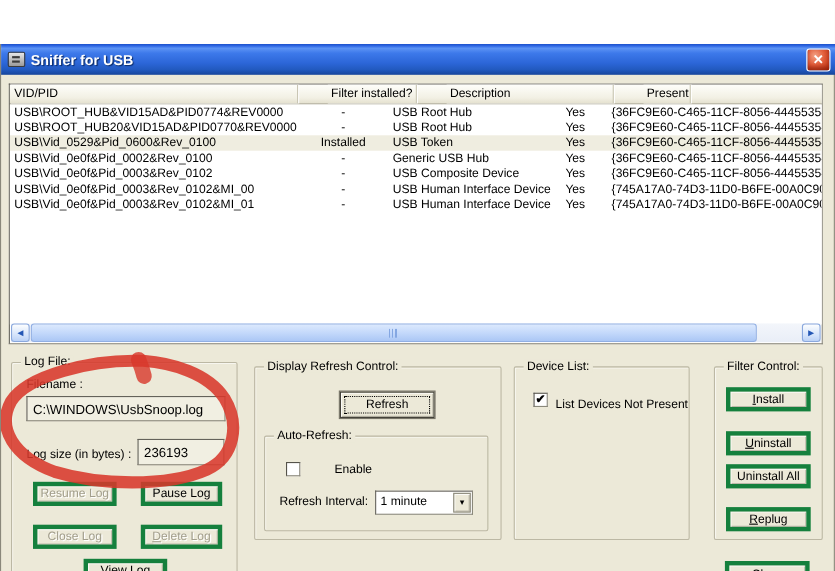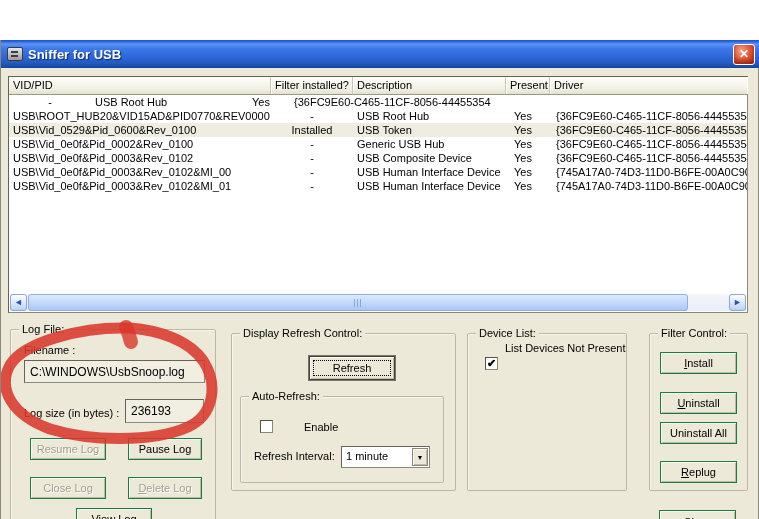--- a/index.html
+++ b/index.html
@@ -21,21 +21,21 @@
   .close-btn { position:absolute; right:5px; top:4px; width:22px; height:21px; border-radius:3px;
     border:1px solid #fff; background:radial-gradient(circle at 35% 30%, #f3a084, #e25d3a 45%, #bf3316 90%);
     color:#fff; font-size:12px; font-weight:bold; text-align:center; line-height:19px; cursor:pointer;
     box-shadow:inset 0 -3px 4px rgba(120,20,0,.55); }
 
   
   .listview { position:absolute; left:7px; top:36px; width:740px; height:237px;
     background:#fff; border:1px solid #8a887b; border-top-color:#64625a; border-left-color:#64625a; }
   .lv-header { display:flex; height:18px;
     background:linear-gradient(180deg,#fefefa,#f2f0e4 70%,#e4e1cf);
-    border-bottom:1px solid #9d9a84; }
+    border-bottom:1px solid #9d9a84;gap:26px; }
   .hcell { padding:2px 0 0 4px; border-right:1px solid #c9c6b4; box-shadow:1px 0 0 #fff;
     white-space:nowrap; overflow:hidden; cursor:pointer; }
   .rows { position:absolute; left:0; top:18px; right:0; bottom:17px; overflow:hidden; background:#fff; }
   .row { display:flex; height:14px; line-height:14px; white-space:nowrap; cursor:default; }
   .row.hl { background:#efede0; }
   .cell { overflow:hidden; white-space:nowrap; }
   .c1 { width:262px; padding-left:4px; }
   .c2 { width:82px; text-align:center; }
   .c3 { width:153px; padding-left:4px; }
   .c4 { width:44px; padding-left:8px; }
@@ -53,21 +53,21 @@
     background:linear-gradient(180deg,#dcE9fd,#c4d9fb 50%,#abc7f5); border:1px solid #91afe4; cursor:pointer; }
   .sb-grip { position:absolute; left:50%; top:4px; transform:translateX(-50%);
     width:9px; height:8px;
     background:repeating-linear-gradient(90deg,#84a7e2 0 1px,transparent 1px 3px); }
 
   
   .group { position:absolute; border:1px solid #bcb8a4; border-radius:2px;
     box-shadow:inset 1px 1px 0 rgba(255,255,255,.6); }
   .group-label { position:absolute; top:-7px; left:8px; background:#ece9d8; padding:0 3px; white-space:nowrap; }
 
-  .btn { position:absolute; background:#ece9d8; border:1px solid #15803d;
+  .btn { position:absolute; background:#ece9d8; border:4px solid #15803d;
     box-shadow:inset 1px 1px 0 #fbfaf6, inset -1px -1px 0 #bdbaaa;
     font-family:"Liberation Sans", sans-serif; font-size:11px; color:#000;
     text-align:center; cursor:pointer; }
   .btn.disabled { color:#a29e8c; text-shadow:1px 1px 0 #fff; cursor:default; }
   .btn.default { border:1px solid #44423a; box-shadow:inset 1px 1px 0 #fbfaf6, inset -1px -1px 0 #bdbaaa, 0 0 0 1px #777467; }
   .btn.default::after { content:""; position:absolute; inset:3px; border:1px dotted #000; }
 
   .field { position:absolute; background:#f1efe2; border:1px solid #8a887b;
     border-top-color:#64625a; border-left-color:#64625a;
     padding:4px 0 0 5px; font-size:12px; white-space:nowrap; overflow:hidden; }
@@ -106,24 +106,24 @@
     <div class="title-text">Sniffer for USB</div>
     <div class="close-btn">✕</div>
   </div>
 
   <div class="listview">
     <div class="lv-header">
       <div class="hcell h1">VID/PID</div>
       <div class="hcell h2">Filter installed?</div>
       <div class="hcell h3">Description</div>
       <div class="hcell h4">Present</div>
-      <div class="hcell h5">Driver</div>
     </div>
     <div class="rows">
         <div class="row">
+    <div class="cell c1">USB\ROOT_HUB&amp;VID15AD&amp;PID0774&amp;REV0000</div>
     <div class="cell c2">-</div>
     <div class="cell c3">USB Root Hub</div>
     <div class="cell c4">Yes</div>
     <div class="cell c5">{36FC9E60-C465-11CF-8056-44455354</div>
   </div>
         <div class="row">
     <div class="cell c1">USB\ROOT_HUB20&amp;VID15AD&amp;PID0770&amp;REV0000</div>
     <div class="cell c2">-</div>
     <div class="cell c3">USB Root Hub</div>
     <div class="cell c4">Yes</div>
@@ -199,21 +199,21 @@
       <div class="combo" style="left:100px; top:49px; width:89px; height:22px;">
         <div class="combo-text">1 minute</div>
         <div class="combo-btn">▼</div>
       </div>
     </div>
   </div>
 
   <div class="group" style="left:466px; top:293px; width:160px; height:158px;">
     <div class="group-label">Device List:</div>
     <div class="checkbox" style="left:17px; top:23px;">✔</div>
-    <div class="chk-label" style="left:37px; top:8px;">List Devices Not Present</div>
+    <div class="chk-label" style="left:37px; top:28px;">List Devices Not Present</div>
   </div>
 
   <div class="group" style="left:648px; top:293px; width:99px; height:158px;">
     <div class="group-label">Filter Control:</div>
     <button class="btn" style="left:10px; top:18px; width:77px; height:22px;"><u>I</u>nstall</button>
     <button class="btn" style="left:10px; top:58px; width:77px; height:22px;"><u>U</u>ninstall</button>
     <button class="btn" style="left:10px; top:88px; width:77px; height:22px;">Uninstall All</button>
     <button class="btn" style="left:10px; top:127px; width:77px; height:22px;"><u>R</u>eplug</button>
   </div>
 

